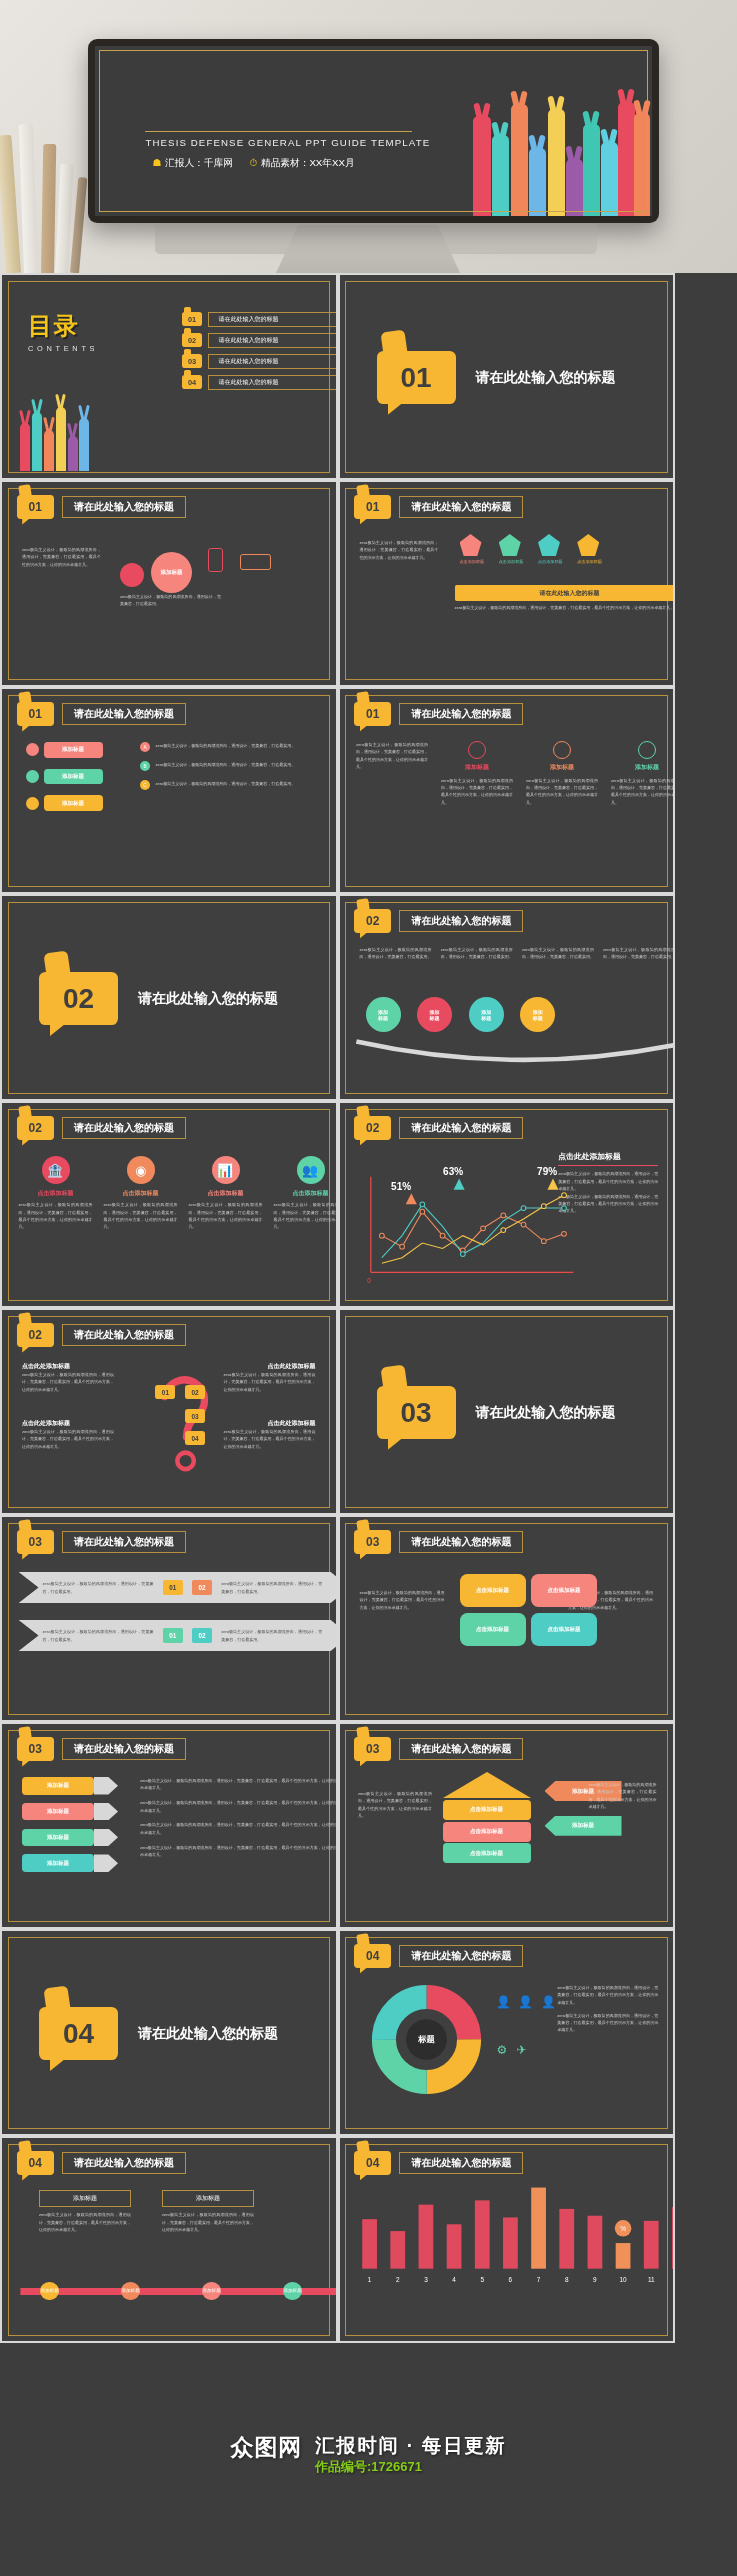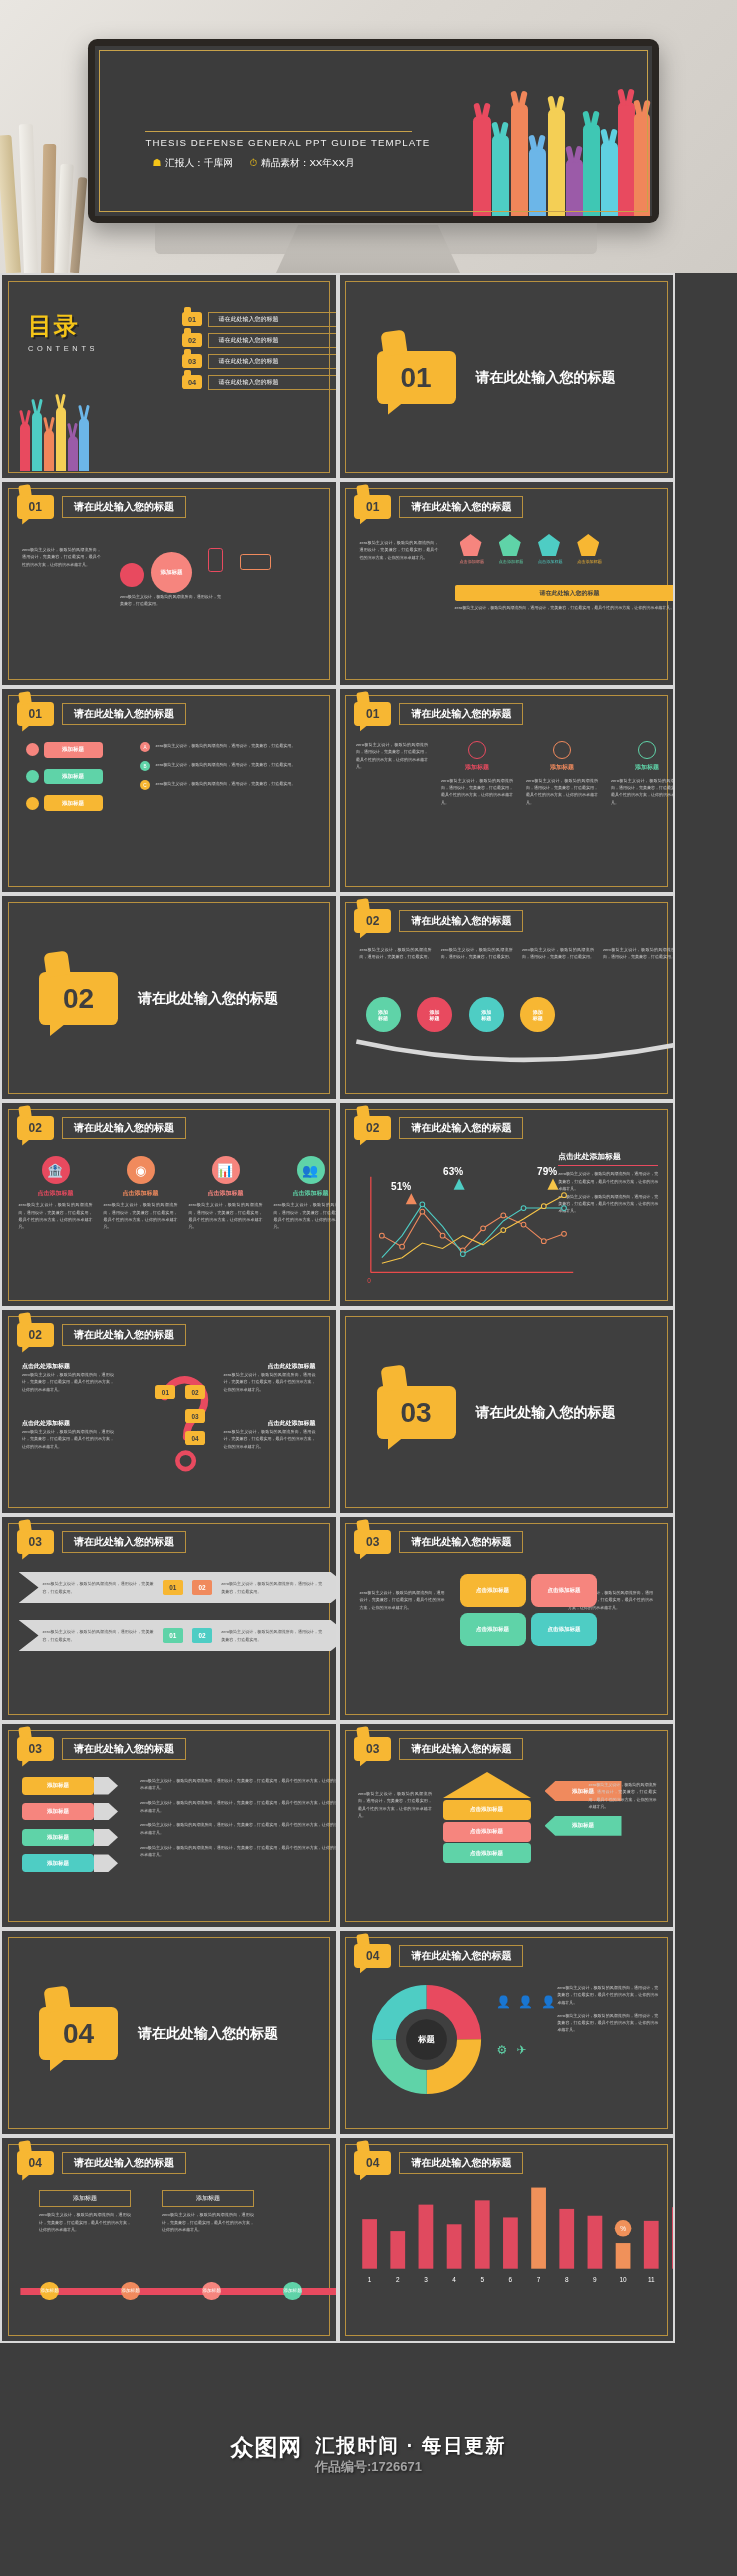--- a/index.html
+++ b/index.html
@@ -80,21 +80,21 @@
 
   
   .wm { position:absolute; left:0; top:2432px; width:737px; height:55px;
         display:flex; align-items:flex-start; justify-content:center; gap:13px;
         pointer-events:none; }
   .wm-logo { color:#fff; font-size:23px; font-weight:bold; letter-spacing:0.9px;
              text-shadow:0.9px 0.9px 2.8px rgba(0,0,0,.6);}
   .wm-txt { color:#fff; font-size:19.3px; font-weight:bold; letter-spacing:1.8px;
             text-shadow:0.9px 0.9px 2.8px rgba(0,0,0,.6);}
   .wm-id { position:absolute; left:0; top:2458px; width:737px; text-align:center;
-           color:#a3a3a3; font-size:13px; font-weight:bold; text-shadow:0.9px 0.9px 2.8px rgba(0,0,0,.6);}
+           color:#84cc16; font-size:13px; font-weight:bold; text-shadow:0.9px 0.9px 2.8px rgba(0,0,0,.6);}
 </style>
 </head>
 <body>
 
 <div class="hero">
   <div class="hero-books">
     <div class="book" style="left:5.5px;width:14.7px;height:138px;background:linear-gradient(90deg,#e6d9b8,#cbb98e);transform:rotate(-4deg)"></div>
     <div class="book" style="left:24px;width:14px;height:149px;background:linear-gradient(90deg,#f3f1ec,#ddd9d2);transform:rotate(-2deg)"></div>
     <div class="book" style="left:41px;width:13px;height:129px;background:linear-gradient(90deg,#cbb08c,#b79a76);transform:rotate(1deg)"></div>
     <div class="book" style="left:55px;width:13px;height:109px;background:linear-gradient(90deg,#f1efe9,#d8d4cd);transform:rotate(3deg)"></div>

